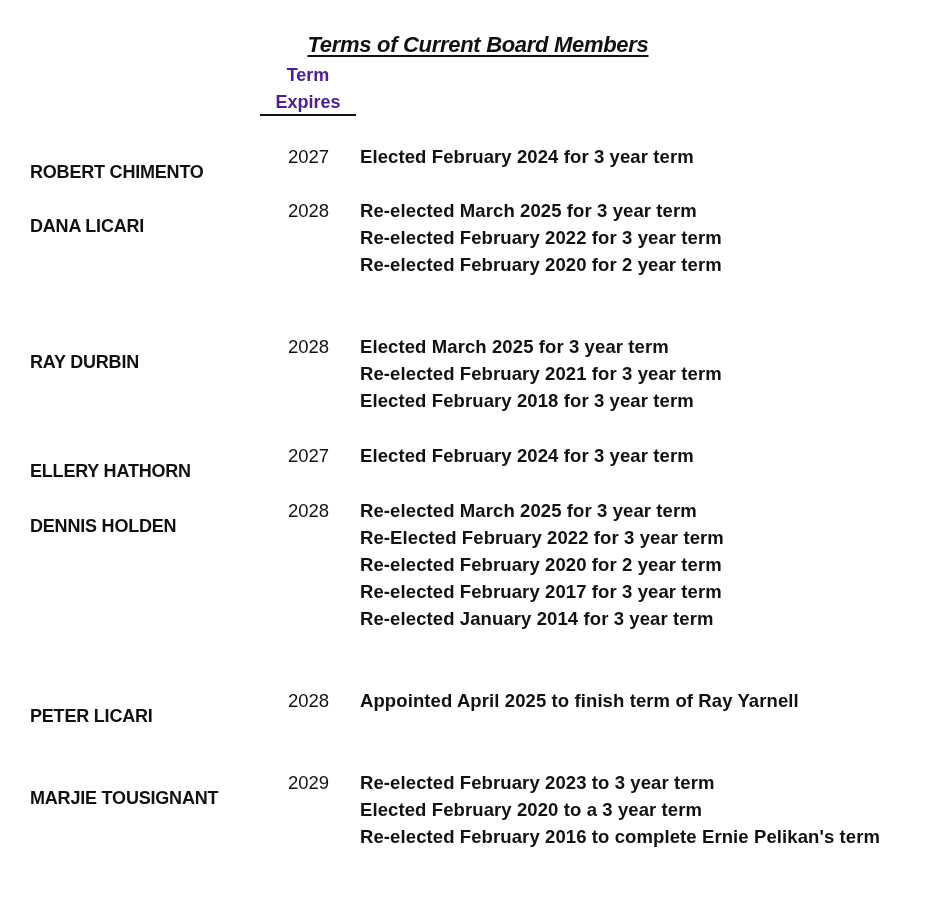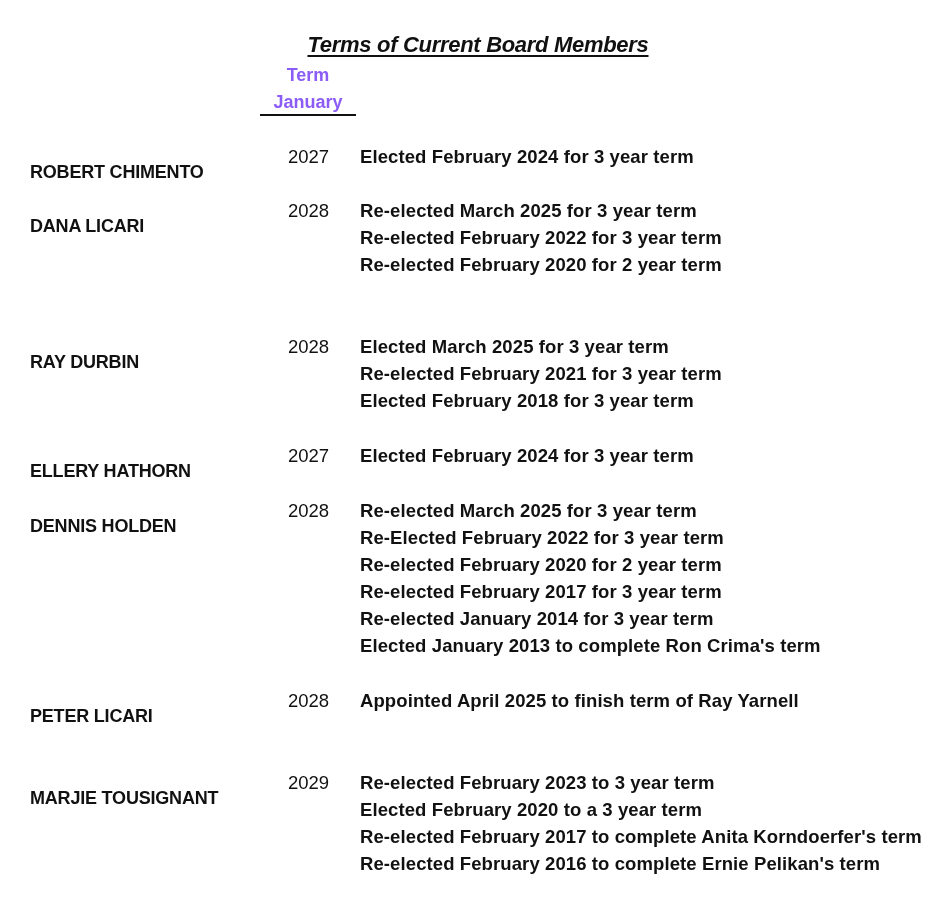--- a/index.html
+++ b/index.html
@@ -30,21 +30,21 @@
     line-height: 30px;
   }
   .col-header {
     position: absolute;
     left: 260px;
     top: 62px;
     width: 96px;
     text-align: center;
     font-size: 18px;
     font-weight: bold;
-    color: #8b5cf6;
+    color: #4c1d95;
     line-height: 27px;
   }
   .col-header-rule {
     position: absolute;
     left: 260px;
     top: 114px;
     width: 96px;
     height: 2px;
     background: #111111;
   }
@@ -87,21 +87,21 @@
     letter-spacing: 0.1px;
   }
 </style>
 </head>
 <body>
 
 <div class="title">Terms of Current Board Members</div>
 
 <div class="col-header">
   <div>Term</div>
-  <div>January</div>
+  <div>Expires</div>
 </div>
 <div class="col-header-rule"></div>
 
 <div id="members-list">
     <div class="member" style="top: 143px;">
       <div class="name">ROBERT CHIMENTO</div>
       <div class="year">2027</div>
       <ul class="history">
         <li>Elected February 2024 for 3 year term</li>
       </ul>
@@ -133,33 +133,31 @@
     </div>
     <div class="member" style="top: 497px;">
       <div class="name">DENNIS HOLDEN</div>
       <div class="year">2028</div>
       <ul class="history">
         <li>Re-elected March 2025 for 3 year term</li>
         <li>Re-Elected February 2022 for 3 year term</li>
         <li>Re-elected February 2020 for 2 year term</li>
         <li>Re-elected February 2017 for 3 year term</li>
         <li>Re-elected January 2014 for 3 year term</li>
-        <li>Elected January 2013 to complete Ron Crima's term</li>
       </ul>
     </div>
     <div class="member" style="top: 687px;">
       <div class="name">PETER LICARI</div>
       <div class="year">2028</div>
       <ul class="history">
         <li>Appointed April 2025 to finish term of Ray Yarnell</li>
       </ul>
     </div>
     <div class="member" style="top: 769px;">
       <div class="name">MARJIE TOUSIGNANT</div>
       <div class="year">2029</div>
       <ul class="history">
         <li>Re-elected February 2023 to 3 year term</li>
         <li>Elected February 2020 to a 3 year term</li>
-        <li>Re-elected February 2017 to complete Anita Korndoerfer's term</li>
         <li>Re-elected February 2016 to complete Ernie Pelikan's term</li>
       </ul>
     </div>
   </div>
 
 </body></html>

